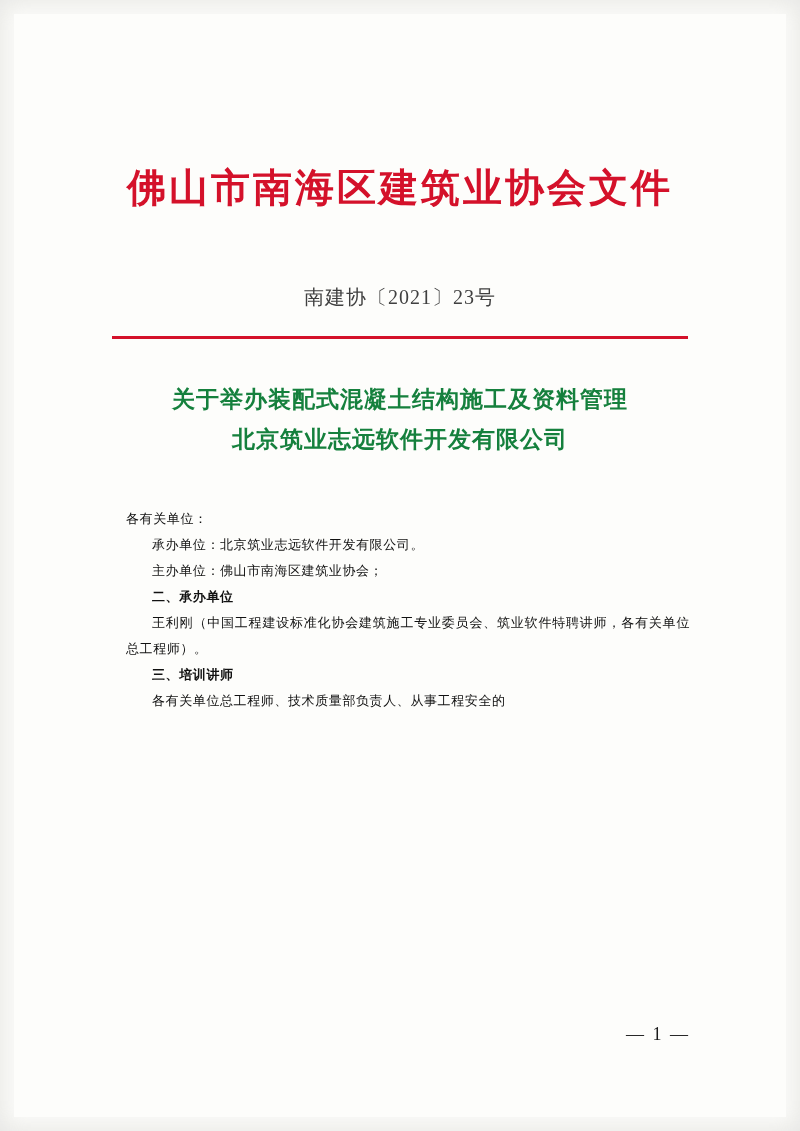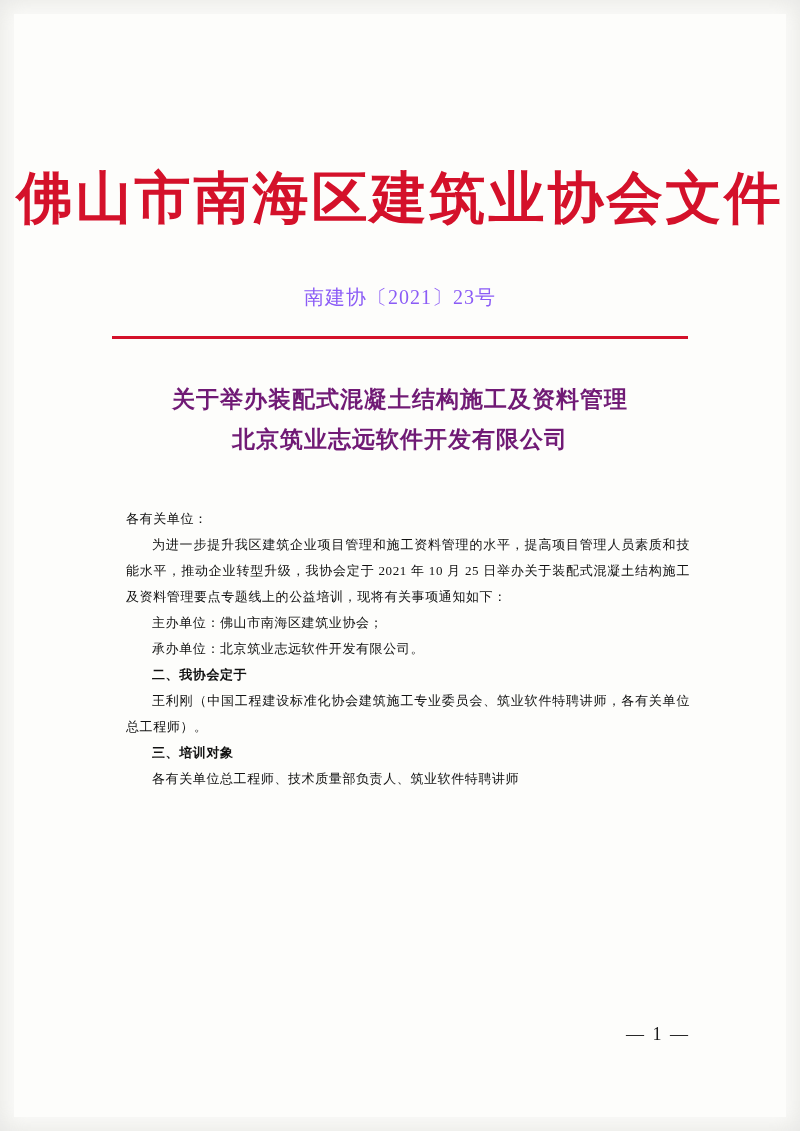--- a/index.html
+++ b/index.html
@@ -38,34 +38,34 @@
 
   .doc-title {
     position: absolute;
     top: 150px;
     left: 0;
     right: 0;
     text-align: center;
     color: #d4112a;
     font-family: "DejaVu Serif", "Liberation Serif", serif;
     font-weight: bold;
-    font-size: 56px;
+    font-size: 39px;
     letter-spacing: 3px;
     line-height: 1.2;
     white-space: nowrap;
   }
 
   .doc-number {
     position: absolute;
     top: 270px;
     left: 0;
     right: 0;
     text-align: center;
     font-size: 20px;
-    color: #8b5cf6;
+    color: #404040;
     letter-spacing: 1px;
   }
 
   .red-rule {
     position: absolute;
     top: 322px;
     left: 98px;
     right: 98px;
     height: 3px;
     background: #d4112a;
@@ -73,21 +73,21 @@
 
   .subject {
     position: absolute;
     top: 366px;
     left: 110px;
     right: 110px;
     text-align: center;
     font-size: 23px;
     font-weight: bold;
     line-height: 1.75;
-    color: #701a75;
+    color: #15803d;
     letter-spacing: 1px;
   }
 
   .body-text {
     position: absolute;
     top: 492px;
     left: 112px;
     right: 96px;
     font-size: 13px;
     line-height: 2.0;
@@ -127,25 +127,24 @@
 
     <div class="red-rule"></div>
 
     <div class="subject">
       <div>关于举办装配式混凝土结构施工及资料管理</div>
       <div>北京筑业志远软件开发有限公司</div>
     </div>
 
     <div class="body-text">
       <p>各有关单位：</p>
-      <p class="indent2">为进一步提升我区建筑企业项目管理和施工资料管理的水平，提高项目管理人员素质和技能水平，推动企业转型升级，我协会定于 2021 年 10 月 25 日举办关于装配式混凝土结构施工及资料管理要点专题线上的公益培训，现将有关事项通知如下：</p>
+      <p class="indent2">承办单位：北京筑业志远软件开发有限公司。</p>
       <p class="indent2">主办单位：佛山市南海区建筑业协会；</p>
-      <p class="indent2">承办单位：北京筑业志远软件开发有限公司。</p>
-      <p class="section-heading">二、我协会定于</p>
+      <p class="section-heading">二、承办单位</p>
       <p class="indent2">王利刚（中国工程建设标准化协会建筑施工专业委员会、筑业软件特聘讲师，各有关单位总工程师）。</p>
-      <p class="section-heading">三、培训对象</p>
-      <p class="indent2">各有关单位总工程师、技术质量部负责人、筑业软件特聘讲师</p>
+      <p class="section-heading">三、培训讲师</p>
+      <p class="indent2">各有关单位总工程师、技术质量部负责人、从事工程安全的</p>
     </div>
 
     <div class="page-number">— 1 —</div>
 
   </div>
 </div>
 
 </body></html>

